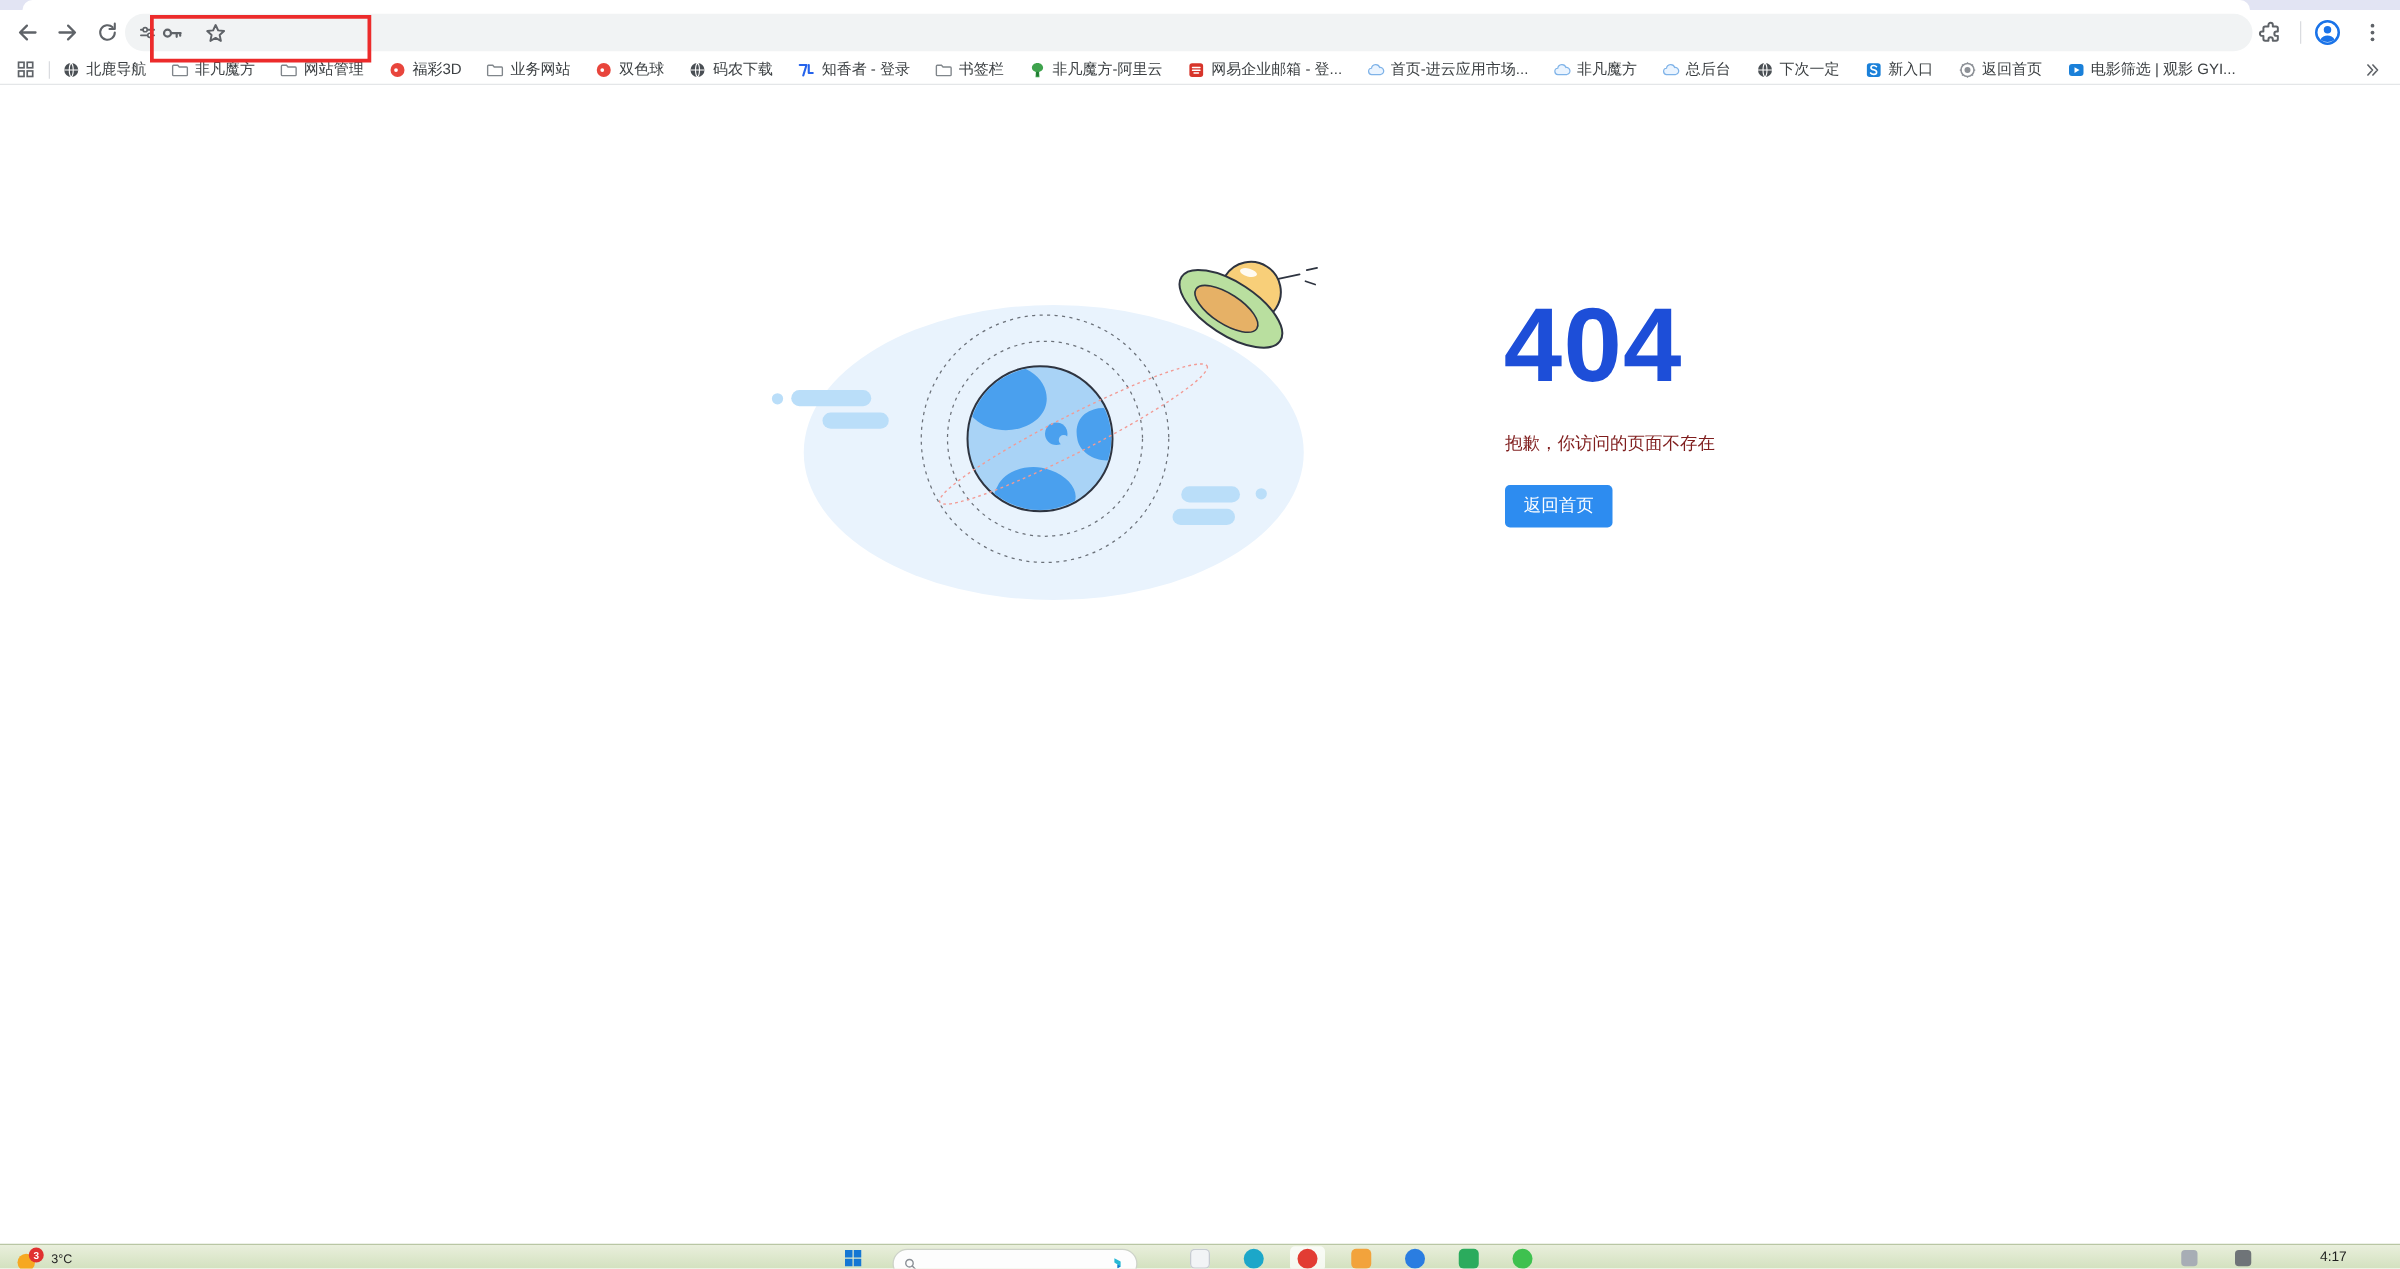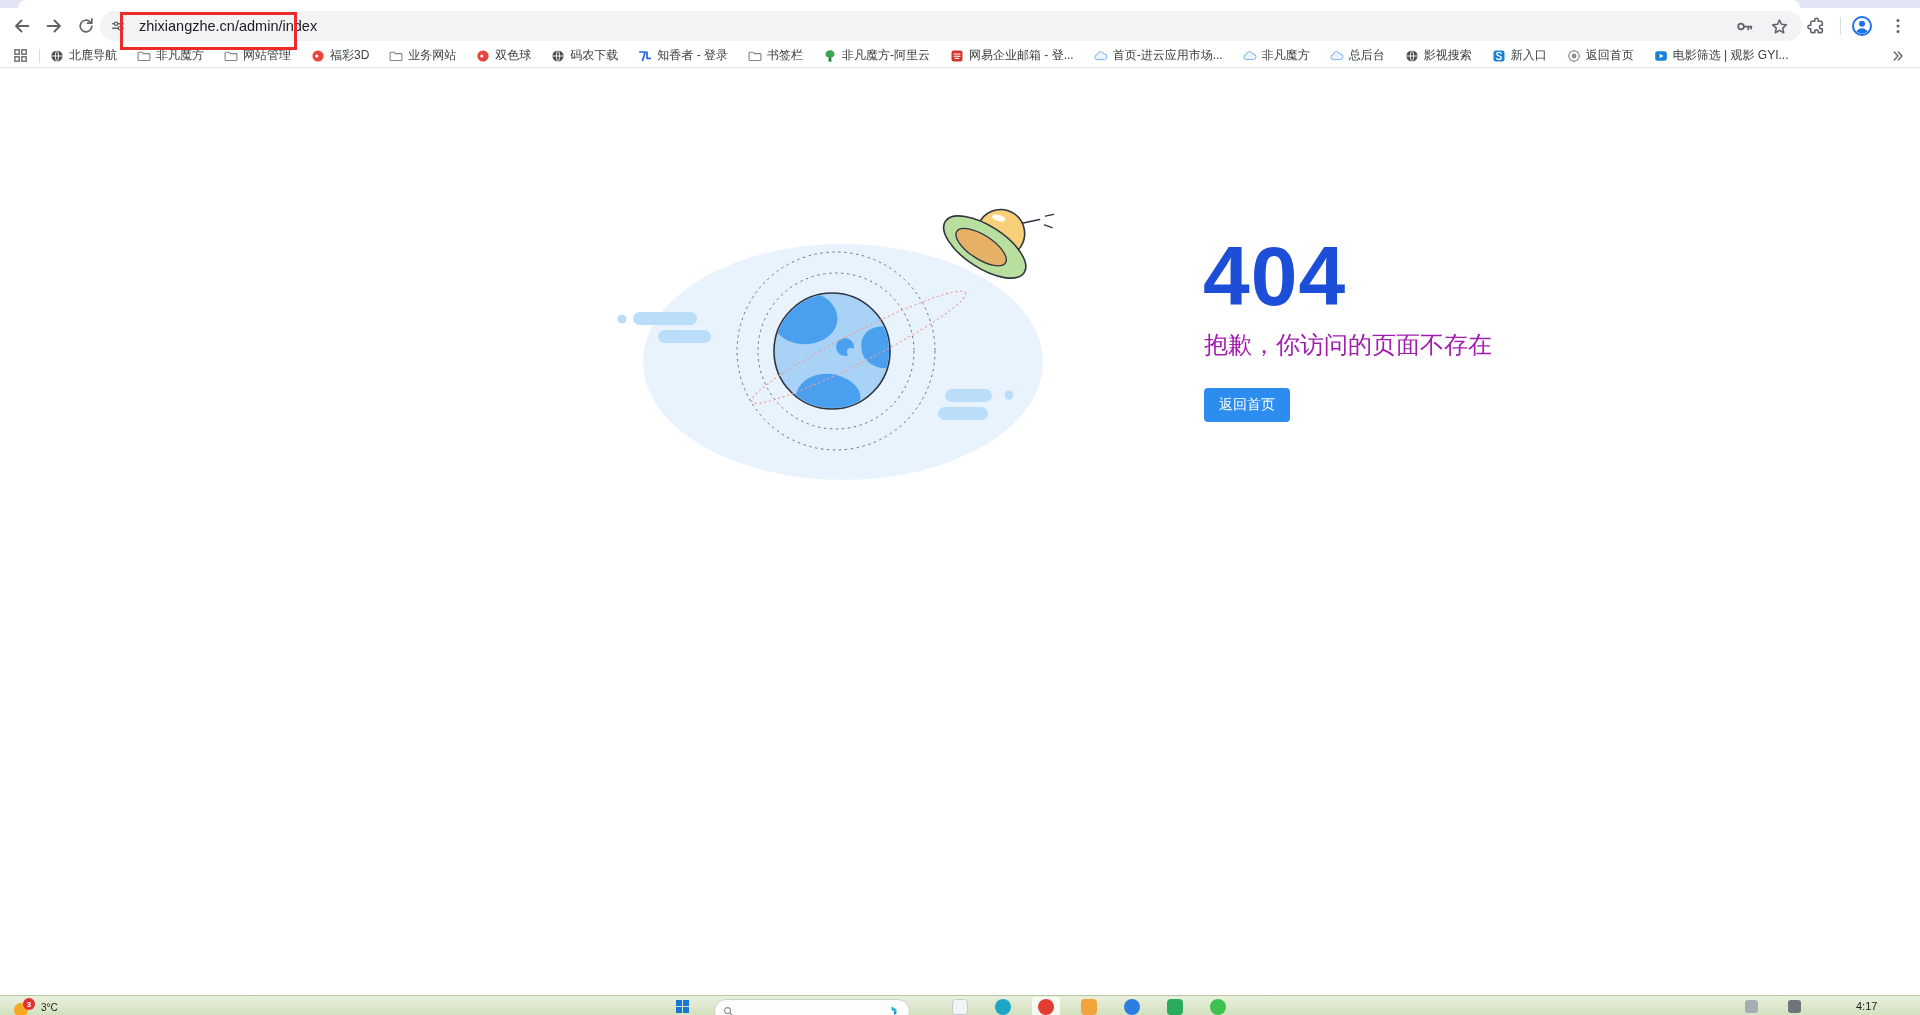--- a/index.html
+++ b/index.html
@@ -27,21 +27,21 @@
   .apps-btn{margin-left:10px;border:none;background:transparent;padding:2px;display:flex;cursor:pointer;}
   .bm-sep{width:1px;height:14px;background:#dadce0;margin:0 10px 0 8px;}
   .bm-list{display:flex;align-items:center;gap:20px;flex:1;overflow:hidden;white-space:nowrap;}
   .bm-item{display:flex;align-items:center;gap:5px;cursor:pointer;}
   .bm-item .bm-ic{display:flex;align-items:center;}
   .chev-btn{border:none;background:transparent;margin:0 14px 0 8px;padding:0;display:flex;cursor:pointer;}
   
   .content{position:absolute;top:68px;left:0;right:0;bottom:20px;background:#fff;}
   .illustration{position:absolute;left:600px;top:122px;}
   .err-code{position:absolute;left:1203px;top:166px;font-size:84px;font-weight:bold;color:#1d4ed8;line-height:1;letter-spacing:1px;}
-  .err-msg{position:absolute;left:1204px;top:261px;font-size:24px;color:#a21caf;}
+  .err-msg{position:absolute;left:1204px;top:278px;font-size:14px;color:#7f1d1d;}
   .home-btn{position:absolute;left:1204px;top:320px;height:34px;padding:0 15px;border:none;border-radius:4px;
             background:#2d8cf0;color:#fff;font-size:14px;cursor:pointer;font-family:inherit;}
   
   .taskbar{position:absolute;bottom:0;left:0;right:0;height:20px;
            background:linear-gradient(180deg,#e9efdc 0%,#d3e1bf 100%);border-top:1px solid #b9c6a4;box-sizing:border-box;}
   .weather{position:absolute;left:14px;top:1px;display:flex;align-items:flex-start;}
   .weather-sun{width:14px;height:14px;border-radius:50%;background:#f6a821;margin-top:6px;}
   .weather-badge{width:12px;height:12px;border-radius:50%;background:#e03131;color:#fff;font-size:8px;font-weight:bold;
                  display:flex;align-items:center;justify-content:center;margin:1px 0 0 -5px;}
   .weather-temp{font-size:10px;color:#222;margin:5px 0 0 6px;}
@@ -89,21 +89,20 @@
       <span class="tune-wrap">
         <svg width="18" height="18" viewBox="0 0 24 24">
             <g stroke="#5f6368" stroke-width="2" stroke-linecap="round">
               <line x1="5" y1="9" x2="19" y2="9"></line>
               <line x1="5" y1="15" x2="19" y2="15"></line>
             </g>
             <circle cx="9.5" cy="9" r="2.2" fill="#fff" stroke="#5f6368" stroke-width="1.8"></circle>
             <circle cx="14.5" cy="15" r="2.2" fill="#fff" stroke="#5f6368" stroke-width="1.8"></circle>
           </svg>
       </span>
-      <span class="url-text">zhixiangzhe.cn/admin/index</span>
       <span class="omni-right">
         <span style="display:flex">
           <svg width="21" height="21" viewBox="0 0 24 24">
               <circle cx="8" cy="12" r="3.2" fill="none" stroke="#5f6368" stroke-width="2"></circle>
               <path d="M11.2 12H20M16.4 12v3.4M19.6 12v2.4" fill="none" stroke="#5f6368" stroke-width="2" stroke-linecap="round"></path>
             </svg>
         </span>
         <span style="display:flex">
           <svg width="21" height="21" viewBox="0 0 24 24">
               <path d="M12 4.6l2.3 4.9 5.4.6-4 3.7 1.1 5.3L12 16.4l-4.8 2.7 1.1-5.3-4-3.7 5.4-.6z" fill="none" stroke="#5f6368" stroke-width="1.8" stroke-linejoin="round"></path>
@@ -272,21 +271,21 @@
           </span>
           <span>总后台</span>
         </div>
         <div class="bm-item">
           <span class="bm-ic">
             <svg width="14" height="14" viewBox="0 0 14 14">
               <circle cx="7" cy="7" r="5.6" fill="#4a4f54"></circle>
               <path d="M1.4 7h11.2M7 1.4c2.1 1.6 2.1 9.6 0 11.2M7 1.4c-2.1 1.6-2.1 9.6 0 11.2" stroke="#fff" stroke-width="0.9" fill="none"></path>
             </svg>
           </span>
-          <span>影视搜索</span>
+          <span>下次一定</span>
         </div>
         <div class="bm-item">
           <span class="bm-ic">
             <svg width="14" height="14" viewBox="0 0 14 14">
               <rect x="1.5" y="1.5" width="11" height="11" rx="2.2" fill="#1a80d9"></rect>
               <path d="M9.2 4.4c-.5-.6-1.4-1-2.3-1-1.2 0-2.1.7-2.1 1.7 0 2.2 4.5 1.3 4.5 3.6 0 1-1 1.8-2.3 1.8-1 0-2-.4-2.5-1.1" fill="none" stroke="#fff" stroke-width="1.3" stroke-linecap="round"></path>
             </svg>
           </span>
           <span>新入口</span>
         </div>

